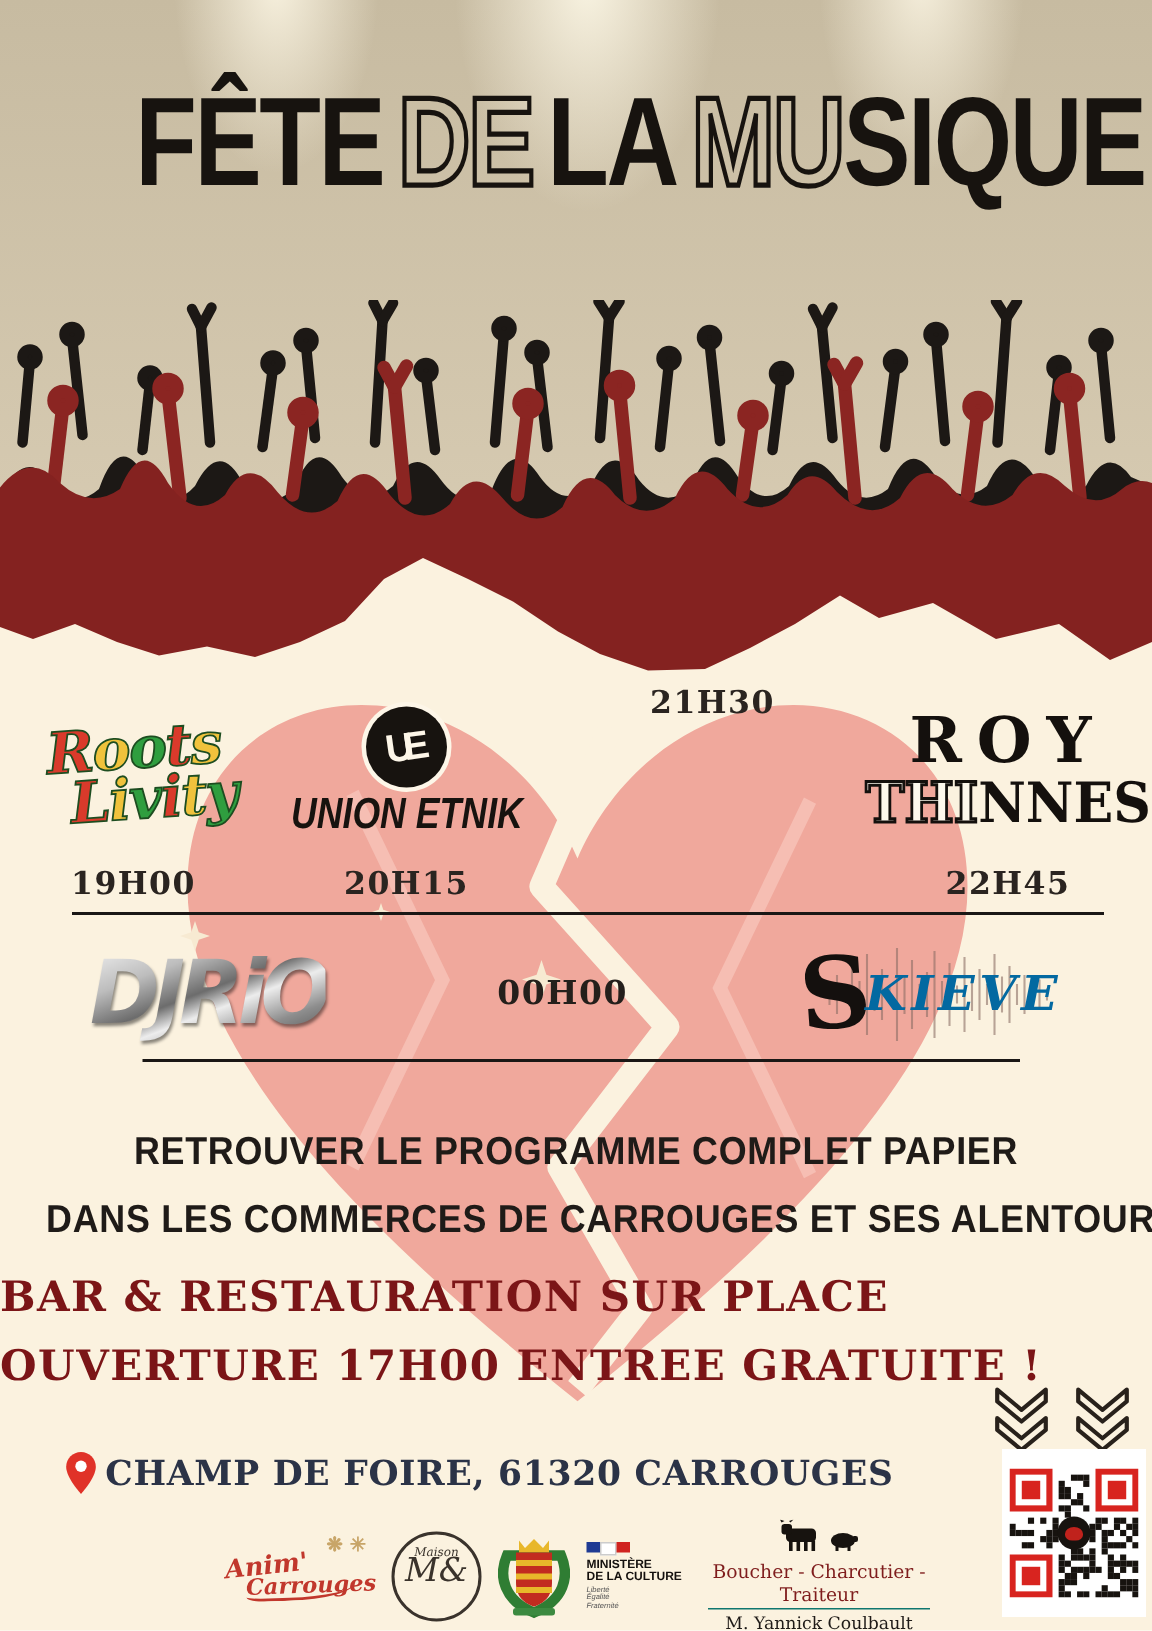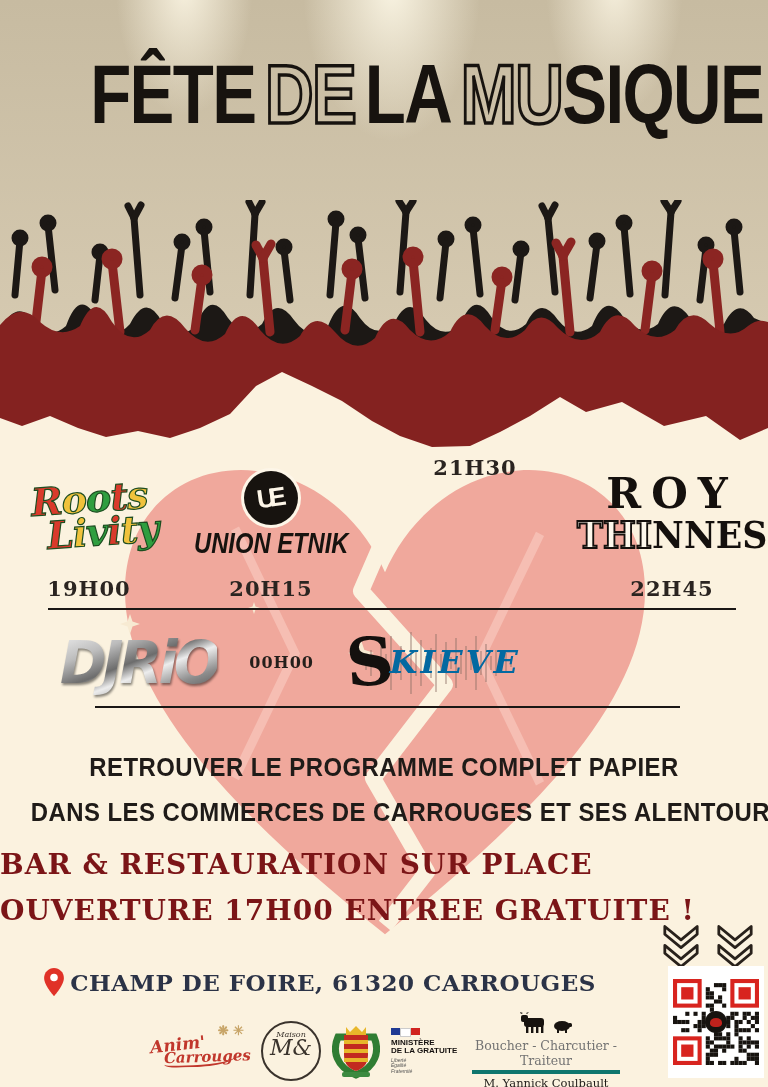--- a/index.html
+++ b/index.html
@@ -63,26 +63,26 @@
   .roy .l1{font-size:42px;letter-spacing:10px;line-height:38px;display:block;}
   .roy .l2{font-size:37px;letter-spacing:0px;display:block;white-space:nowrap;transform:scaleX(.94);}
   .roy .out{color:#fdf8ec;-webkit-text-stroke:2px #14100d;}
 
   .rule{position:absolute;height:2px;background:#1a1715;z-index:4;}
   .rule1{left:48px;top:608px;width:688px;}
   .rule2{left:95px;top:706px;width:585px;}
 
   
   .djrow{position:absolute;left:60px;top:616px;width:648px;height:92px;z-index:4;
-    display:flex;align-items:center;justify-content:flex-start;gap:32px;}
+    display:flex;align-items:center;justify-content:space-between;gap:32px;}
   .chrome{font-family:"DejaVu Sans",sans-serif;font-weight:bold;font-style:italic;font-size:56px;letter-spacing:-4px;
     background:linear-gradient(160deg,#f7f7f7 0%,#bdbdbd 28%,#6c6c6c 48%,#ededed 60%,#8d8d8d 78%,#474747 100%);
     -webkit-background-clip:text;background-clip:text;-webkit-text-fill-color:transparent;color:transparent;
     filter:drop-shadow(1px 2px 1px rgba(0,0,0,.45));transform:scaleY(1.05);}
-  .djtime{font-family:"DejaVu Serif",serif;font-weight:bold;font-size:16px;color:#241f1b;letter-spacing:1px;}
+  .djtime{font-family:"DejaVu Serif",serif;font-weight:bold;font-size:22px;color:#241f1b;letter-spacing:1px;}
   .skieve{position:relative;display:flex;align-items:center;height:92px;}
   .skieve .wave{position:absolute;left:18px;top:10px;z-index:0;}
   .skieve .s{font-family:"DejaVu Serif",serif;font-weight:bold;font-size:66px;line-height:60px;color:#14100e;z-index:1;transform:rotate(-4deg);}
   .skieve .rest{font-family:"DejaVu Serif",serif;font-weight:bold;font-style:italic;font-size:32px;letter-spacing:3px;color:#0369a1;z-index:1;margin-left:-4px;}
 
   
   .program{position:absolute;left:0;top:745px;width:768px;text-align:center;z-index:4;
     font-weight:bold;font-size:26px;line-height:45px;letter-spacing:.5px;color:#1f1b18;}
   .program div{transform:scaleX(.92);transform-origin:center;white-space:nowrap;}
   .bar{position:absolute;left:0;top:842px;width:768px;text-align:left;z-index:4;
@@ -105,21 +105,21 @@
   .maison{width:56px;height:56px;border:2px solid #3a332c;border-radius:50%;position:relative;color:#3a332c;
     font-family:"DejaVu Serif",serif;text-align:center;background:transparent;}
   .maison .m1{font-size:8px;font-style:italic;margin-top:7px;display:block;}
   .maison .m2{font-size:22px;font-style:italic;line-height:18px;display:block;}
   .ministry{width:70px;display:flex;flex-direction:column;align-items:flex-start;color:#14100e;}
   .ministry .flag{display:flex;margin-bottom:2px;}
   .ministry .flag i{width:9px;height:7px;display:block;}
   .ministry .mtxt{font-size:8px;font-weight:bold;line-height:8.5px;letter-spacing:0;}
   .ministry .motto{font-size:5px;font-style:italic;color:#555;line-height:5.5px;margin-top:2px;}
   .boucher{width:148px;text-align:center;}
-  .boucher .btitle{font-family:"DejaVu Serif",serif;font-size:12.5px;color:#737373;border-bottom:4px solid #0f766e;padding-bottom:2px;margin-bottom:2px;}
+  .boucher .btitle{font-family:"DejaVu Serif",serif;font-size:12.5px;color:#7f1d1d;border-bottom:1px solid #0f766e;padding-bottom:2px;margin-bottom:2px;}
   .boucher .bname{font-family:"DejaVu Serif",serif;font-weight:normal;font-size:11.5px;color:#1f1b18;}
 
   
   .qr{position:absolute;left:668px;top:966px;width:96px;height:112px;background:#fff;z-index:5;
     display:flex;align-items:center;justify-content:center;}
   .qr-inner{position:relative;width:86px;height:86px;}
   .qr-logo{position:absolute;left:32px;top:32px;width:22px;height:22px;border-radius:50%;background:#17130f;
     display:flex;align-items:center;justify-content:center;}
   .qr-logo i{width:12px;height:9px;background:#c0221c;border-radius:50% 50% 40% 40%;display:block;}
 </style>
@@ -357,21 +357,21 @@
       <rect x="12" y="35" width="24" height="4" fill="#e8b72a"></rect>
       <rect x="10" y="49" width="28" height="5" rx="2" fill="#3c8a40"></rect>
     </svg>
     <div class="ministry">
       <span class="flag">
           <i style="background:#1f3a93"></i>
           <i style="background:#fff;border:0.5px solid #ccc"></i>
           <i style="background:#d0231f"></i>
         </span>
       <span class="mtxt">MINISTÈRE</span>
-      <span class="mtxt">DE LA GRATUITE</span>
+      <span class="mtxt">DE LA CULTURE</span>
       <span class="motto"><span>Liberté</span><br><span>Égalité</span><br><span>Fraternité</span></span>
     </div>
     <div class="boucher">
       <svg width="52" height="22" viewBox="0 0 52 22">
         <g fill="#17130f">
           <rect x="4" y="6" width="20" height="9" rx="3"></rect>
           <rect x="1" y="3" width="7" height="7" rx="2"></rect>
           <path d="M1,2 L0,0 L3,1 Z"></path>
             <path d="M7,2 L9,0 L6,1 Z"></path>
           <rect x="6" y="14" width="2.4" height="7"></rect>

